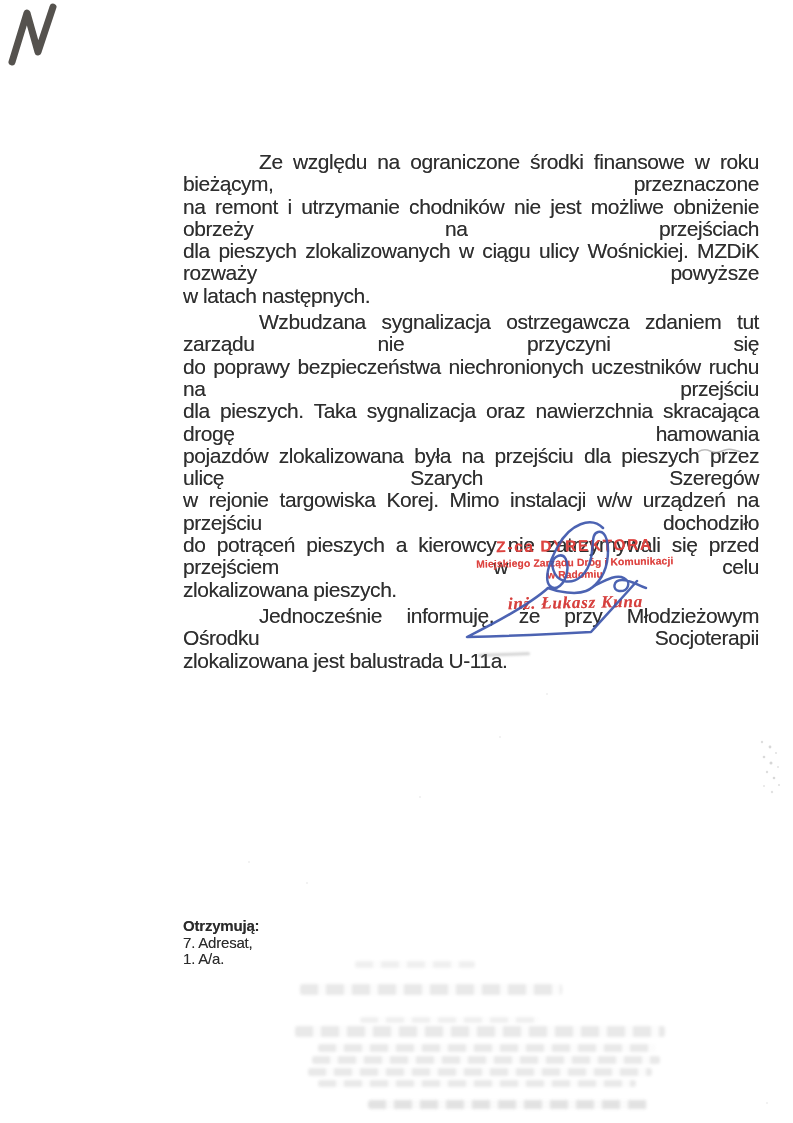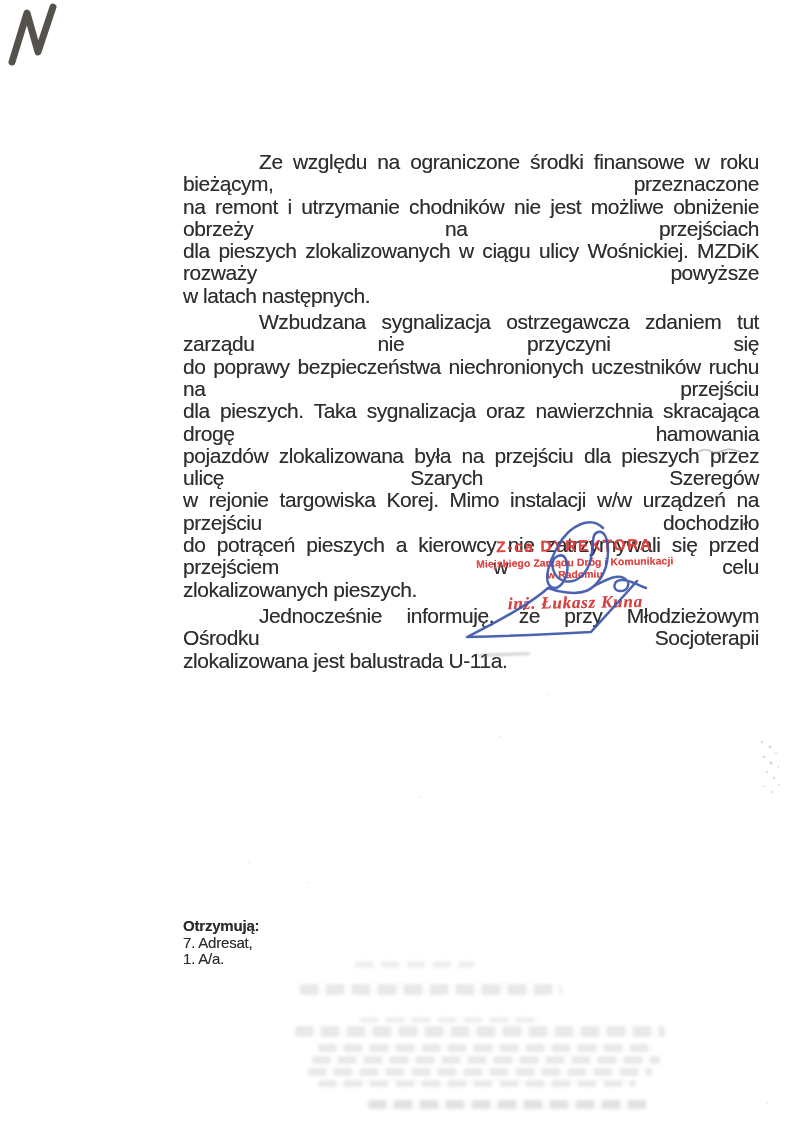--- a/index.html
+++ b/index.html
@@ -77,21 +77,21 @@
     <path d="M12 62 L27 13 L38 52 L53 7" fill="none" stroke="#3e3b36" stroke-width="7" stroke-linecap="round" stroke-linejoin="round"></path>
   </svg>
 
   <div class="letter-body">
     <div class="para">
       <div class="jl">Ze względu na ograniczone środki finansowe w roku bieżącym, przeznaczone<br>na remont i utrzymanie chodników nie jest możliwe obniżenie obrzeży na przejściach<br>dla pieszych zlokalizowanych w ciągu ulicy Wośnickiej. MZDiK rozważy powyższe</div>
       <div class="ll">w latach następnych.</div>
     </div>
     <div class="para">
       <div class="jl">Wzbudzana sygnalizacja ostrzegawcza zdaniem tut zarządu nie przyczyni się<br>do poprawy bezpieczeństwa niechronionych uczestników ruchu na przejściu<br>dla pieszych. Taka sygnalizacja oraz nawierzchnia skracająca drogę hamowania<br>pojazdów zlokalizowana była na przejściu dla pieszych przez ulicę Szarych Szeregów<br>w rejonie targowiska Korej. Mimo instalacji w/w urządzeń na przejściu dochodziło<br>do potrąceń pieszych a kierowcy nie zatrzymywali się przed przejściem w celu</div>
-      <div class="ll">zlokalizowanych pieszych.</div>
+      <div class="ll">zlokalizowana pieszych.</div>
     </div>
     <div class="para">
       <div class="jl">Jednocześnie informuję, że przy Młodzieżowym Ośrodku Socjoterapii</div>
       <div class="ll">zlokalizowana jest balustrada U-11a.</div>
     </div>
   </div>
 
   <svg class="squiggle" width="44" height="10" viewBox="0 0 44 10">
     <path d="M1 6 Q7 2 13 5 T25 5 T37 4 T43 5" fill="none" stroke="#8f8f8f" stroke-width="1.5" opacity="0.6"></path>
   </svg>

